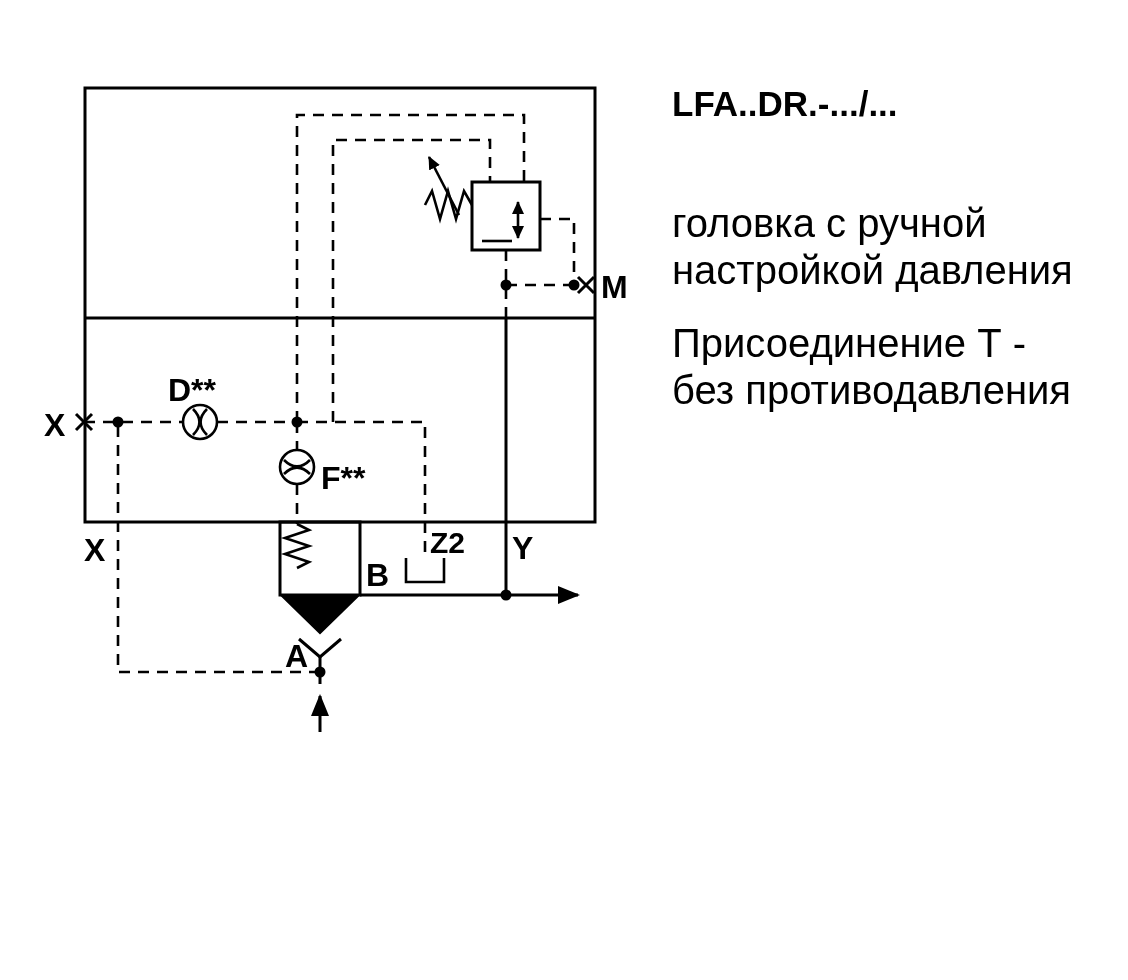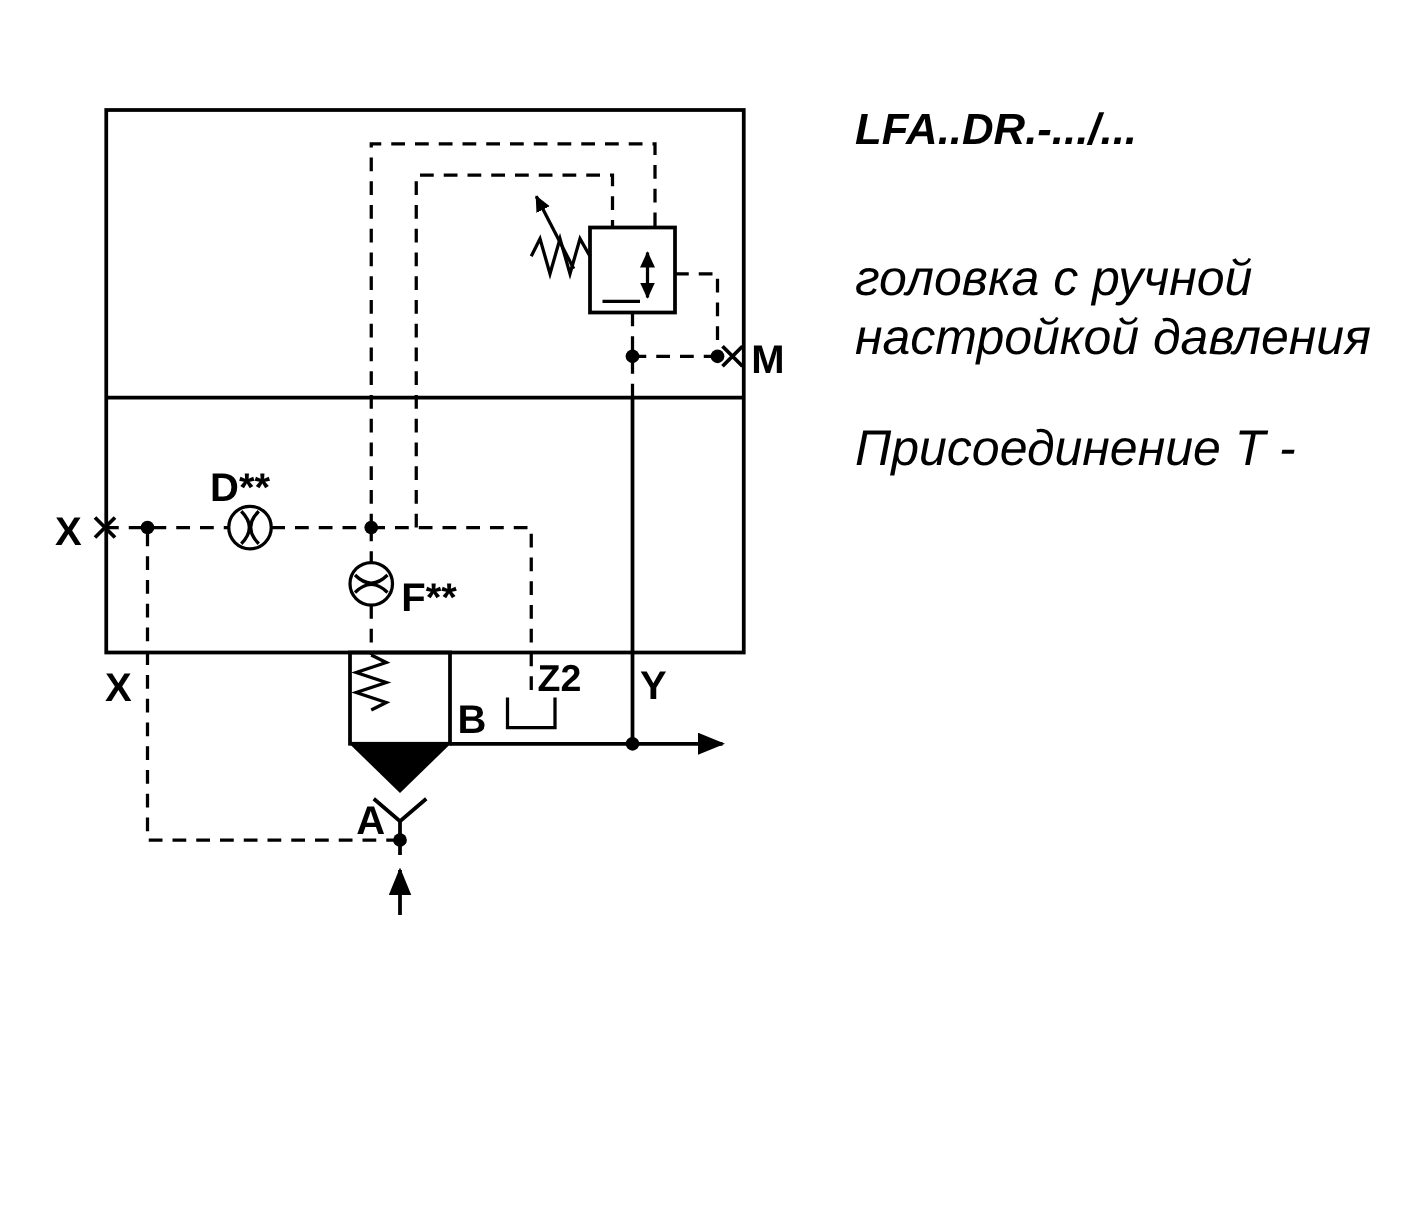--- a/index.html
+++ b/index.html
@@ -6,21 +6,21 @@
   .page{position:relative;width:1128px;height:980px;background:#ffffff;overflow:hidden;
         font-family:"Liberation Sans",sans-serif;}
   svg{position:absolute;left:0;top:0;}
   svg text{font-family:"Liberation Sans",sans-serif;font-weight:bold;fill:#000;}
   .lbl{font-size:32px;}
   .lbl-sm{font-size:30px;}
   .sol{stroke:#000;stroke-width:3;fill:none;}
   .sol2{stroke:#000;stroke-width:2.6;fill:none;}
   .dash{stroke:#000;stroke-width:2.6;fill:none;stroke-dasharray:11 8;}
   .info{position:absolute;left:672px;top:0;width:450px;height:430px;color:#000;}
-  .info-line{position:absolute;left:12px;white-space:nowrap;font-style:italic;}
+  .info-line{position:absolute;left:0;white-space:nowrap;}
   .info-bold{font-size:35px;font-weight:700;}
   .info-reg{font-size:40px;font-weight:400;}
 </style>
 </head>
 <body>
 
 <div class="page">
 
   <svg width="1128" height="980" viewBox="0 0 1128 980">
     <defs>
@@ -104,16 +104,17 @@
       <text x="512" y="559" class="lbl">Y</text>
       <text x="285" y="667" class="lbl">A</text>
       <text x="601" y="298" class="lbl">M</text>
     </g>
   </svg>
 
   <div class="info">
     <div class="info-line info-bold" style="top:84px;">LFA..DR.-.../...</div>
     <div class="info-line info-reg" style="top:201px;">головка с ручной</div>
     <div class="info-line info-reg" style="top:248px;">настройкой давления</div>
-    <div class="info-line info-reg" style="top:321px;margin-top:16px;">Присоединение Т -</div>
+    <div class="info-line info-reg" style="top:321px;">Присоединение Т -</div>
+    <div class="info-line info-reg" style="top:368px;">без противодавления</div>
   </div>
 
 </div>
 
 </body></html>

